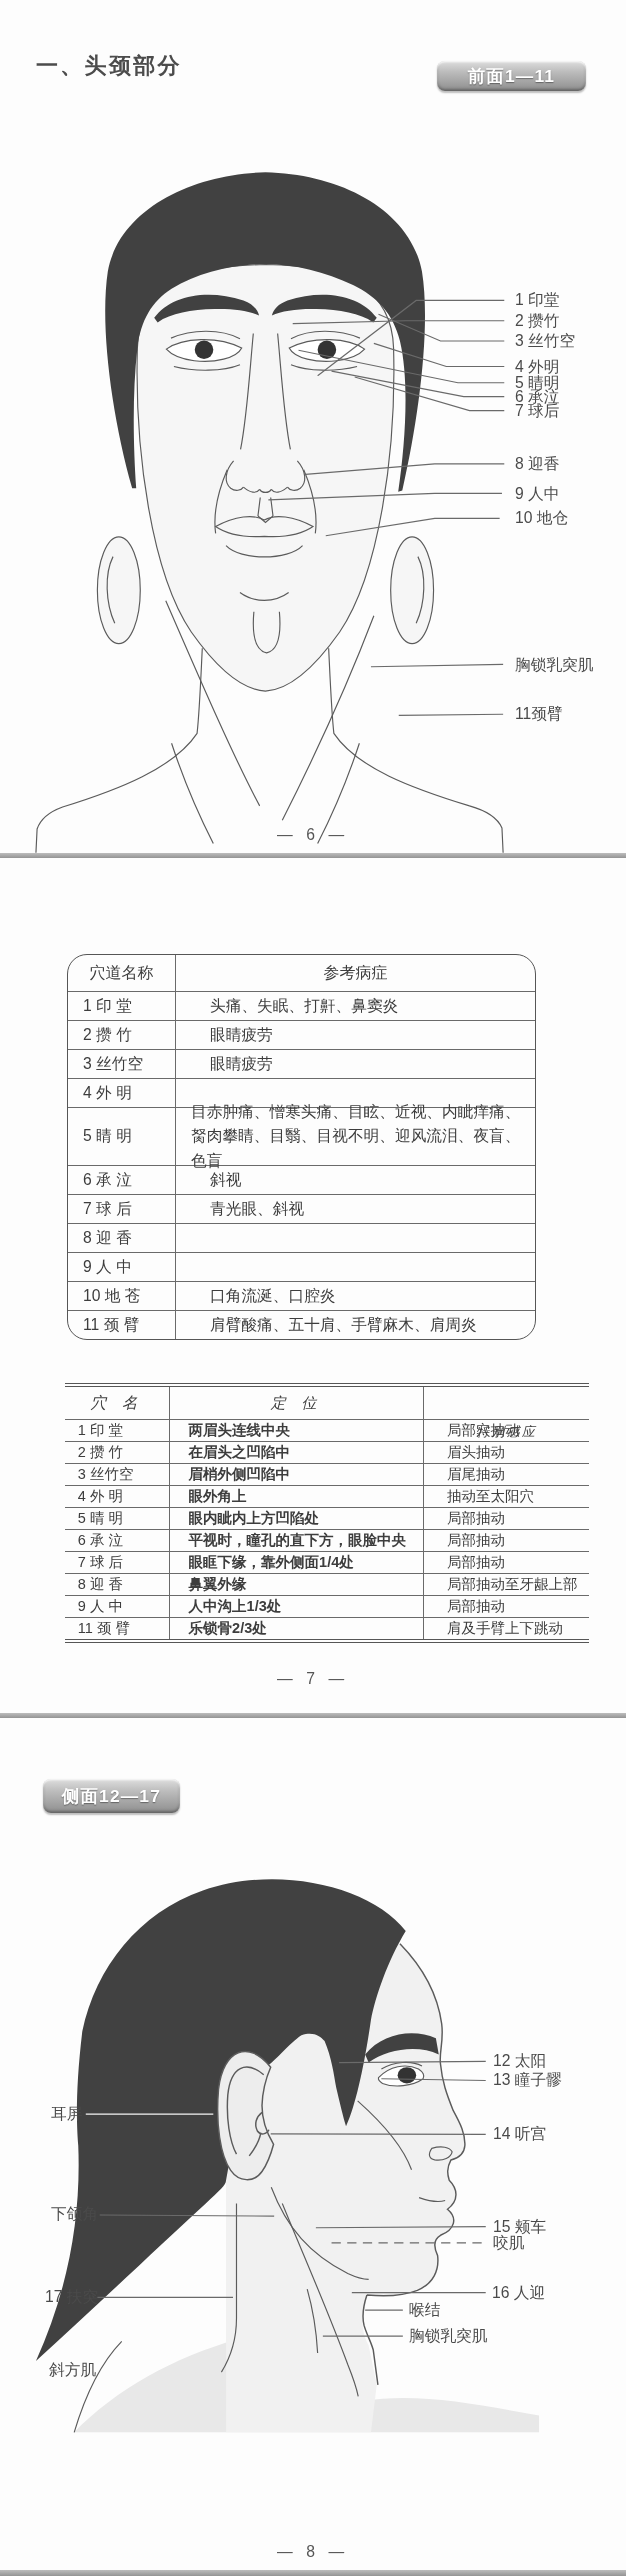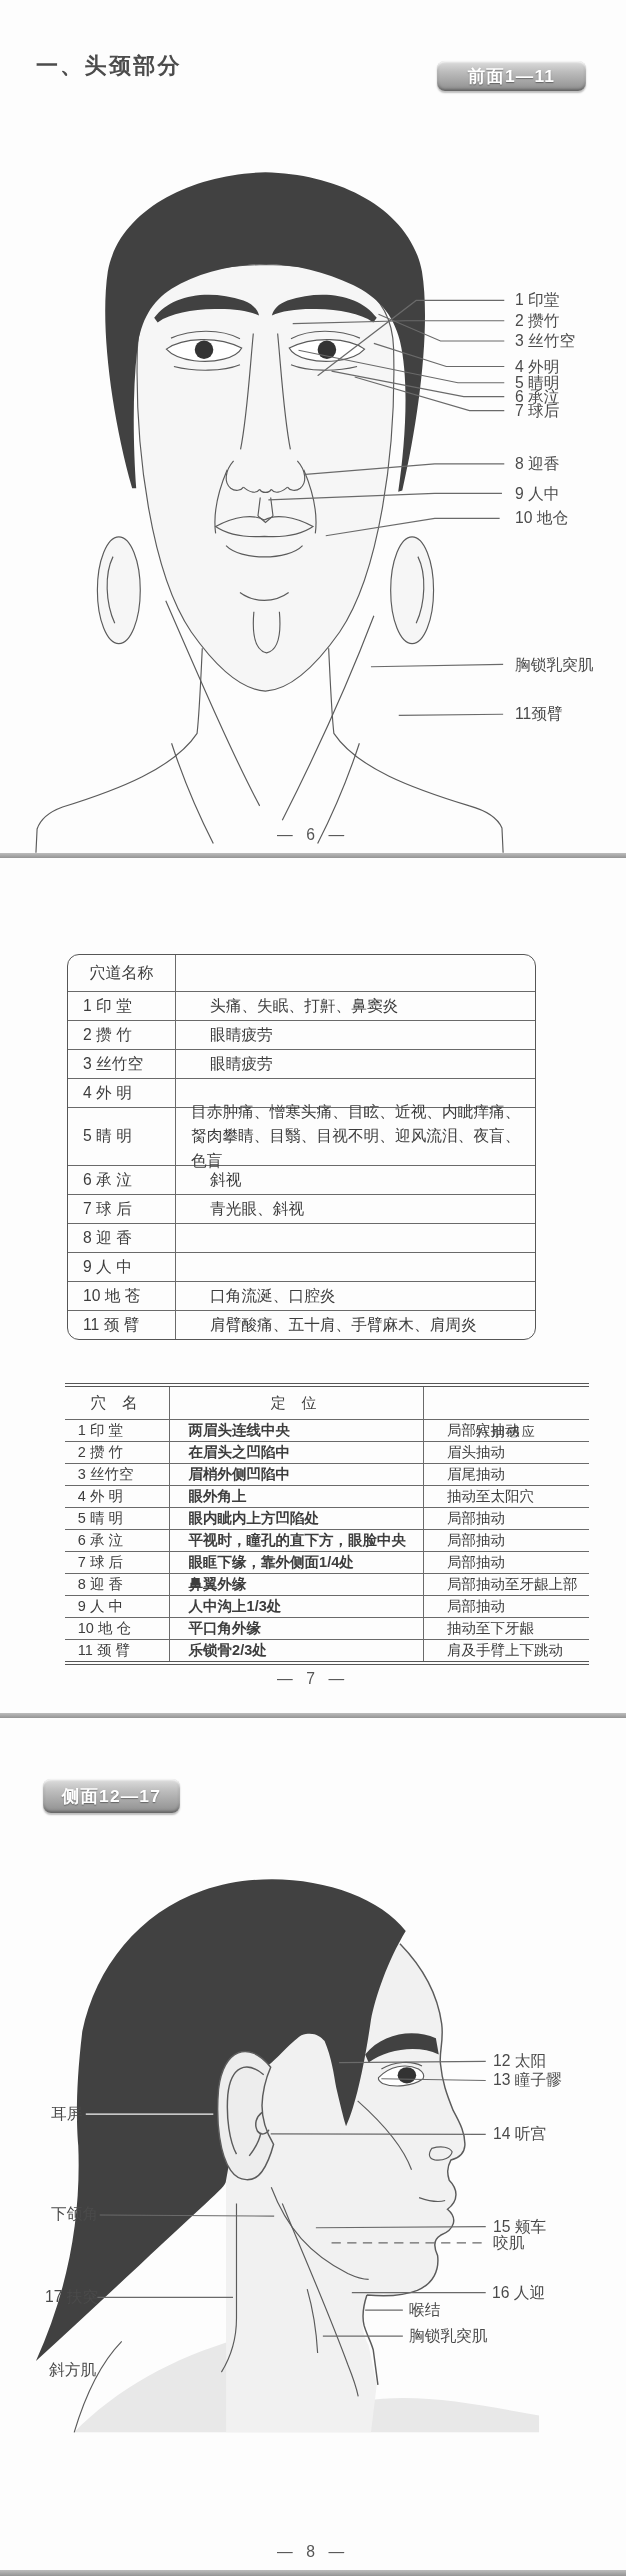--- a/index.html
+++ b/index.html
@@ -19,35 +19,35 @@
     color:#fff;font-weight:bold;display:flex;align-items:center;justify-content:center;
     text-shadow:0 0.6px 1.2px rgba(0,0,0,.4);letter-spacing:1.2px;
   }
   #badge-front{left:437px;top:61px;width:149px;height:30px;font-size:17.4px;}
   #badge-side{left:43px;top:61px;width:137px;height:34px;font-size:17.4px;}
   .fig-label{position:absolute;font-size:15.7px;color:#4a4a4a;white-space:nowrap;transform:translateY(-50%);}
   .pagenum{position:absolute;left:0;width:100%;text-align:center;font-size:15.7px;color:#555;letter-spacing:4.6px;}
   svg{position:absolute;left:0;top:0;}
 
   
-  .t1{position:absolute;left:67px;top:96px;width:469px;border:1.7px solid #565656;border-radius:12px;overflow:hidden;background:#fdfdfd;box-sizing:border-box;}
+  .t1{position:absolute;left:67px;top:96px;width:469px;border:1.7px solid #565656;border-radius:20px;overflow:hidden;background:#fdfdfd;box-sizing:border-box;}
   .t1 .hrow{display:flex;height:36px;}
   .t1 .row{display:flex;height:29px;border-top:1.2px solid #6a6a6a;box-sizing:border-box;}
   .t1 .tall{height:58px;}
   .t1 .hc1{width:108px;border-right:1.2px solid #6a6a6a;display:flex;align-items:center;justify-content:center;box-sizing:border-box;}
   .t1 .hc2{flex:1;display:flex;align-items:center;justify-content:center;}
   .t1 .c1{width:108px;border-right:1.2px solid #6a6a6a;display:flex;align-items:center;padding-left:15px;box-sizing:border-box;white-space:nowrap;}
   .t1 .c2{flex:1;display:flex;align-items:center;padding-left:34px;padding-right:8px;box-sizing:border-box;}
   .t1 .tall .c2{padding-left:15px;line-height:1.55;}
   .t1{font-size:15.7px;color:#3d3d3d;}
   .t1 .hrow{font-size:16px;}
 
   
   .t2{position:absolute;left:65px;top:525px;width:524px;border-top:4px double #565656;border-bottom:4px double #565656;background:#fdfdfd;box-sizing:border-box;font-size:14.5px;color:#3d3d3d;}
-  .t2 .hrow{display:flex;height:32px;}
+  .t2 .hrow{display:flex;height:32px;font-style:italic;}
   .t2 .row{display:flex;height:22px;border-top:1.2px solid #6a6a6a;box-sizing:border-box;}
   .t2 .hc1{width:105px;border-right:1.2px solid #6a6a6a;display:flex;align-items:center;justify-content:center;box-sizing:border-box;font-size:15.7px;letter-spacing:5.8px;}
   .t2 .hc2{width:254px;border-right:1.2px solid #6a6a6a;display:flex;align-items:center;justify-content:center;box-sizing:border-box;font-size:15px;letter-spacing:5.8px;}
   .t2 .hc3{flex:1;display:flex;align-items:center;justify-content:center;font-size:13px;letter-spacing:2.3px;margin-top:45px;}
   .t2 .c1{width:105px;border-right:1.2px solid #6a6a6a;display:flex;align-items:center;padding-left:12.8px;box-sizing:border-box;white-space:nowrap;}
   .t2 .c2{width:254px;border-right:1.2px solid #6a6a6a;display:flex;align-items:center;padding-left:18.6px;box-sizing:border-box;white-space:nowrap;font-weight:bold;}
   .t2 .c3{flex:1;display:flex;align-items:center;padding-left:23px;box-sizing:border-box;white-space:nowrap;}
 </style>
 </head>
 <body>
@@ -143,20 +143,21 @@
     <div class="pagenum" style="top:826px;">— 6 —</div>
   </div>
 
   <div class="divider" style="top:853px;height:5.2px;"></div>
 
   <div class="page" style="top:858px;height:855px;">
 
     <div class="t1">
       <div class="hrow">
         <div class="hc1">穴道名称</div>
+        <div class="hc2">参考病症</div>
       </div>
       <div class="row">
           <div class="c1">1 印 堂</div>
           <div class="c2">头痛、失眠、打鼾、鼻窦炎</div>
         </div>
       <div class="row">
           <div class="c1">2 攒 竹</div>
           <div class="c2">眼睛疲劳</div>
         </div>
       <div class="row">
@@ -237,25 +238,20 @@
         </div>
       <div class="row">
           <div class="c1">8 迎 香</div>
           <div class="c2">鼻翼外缘</div>
           <div class="c3">局部抽动至牙龈上部</div>
         </div>
       <div class="row">
           <div class="c1">9 人 中</div>
           <div class="c2">人中沟上1/3处</div>
           <div class="c3">局部抽动</div>
-        </div>
-      <div class="row">
-          <div class="c1">10 地 仓</div>
-          <div class="c2">平口角外缘</div>
-          <div class="c3">抽动至下牙龈</div>
         </div>
       <div class="row">
           <div class="c1">11 颈 臂</div>
           <div class="c2">乐锁骨2/3处</div>
           <div class="c3">肩及手臂上下跳动</div>
         </div>
     </div>
 
     <div class="pagenum" style="top:812px;">— 7 —</div>
   </div>

